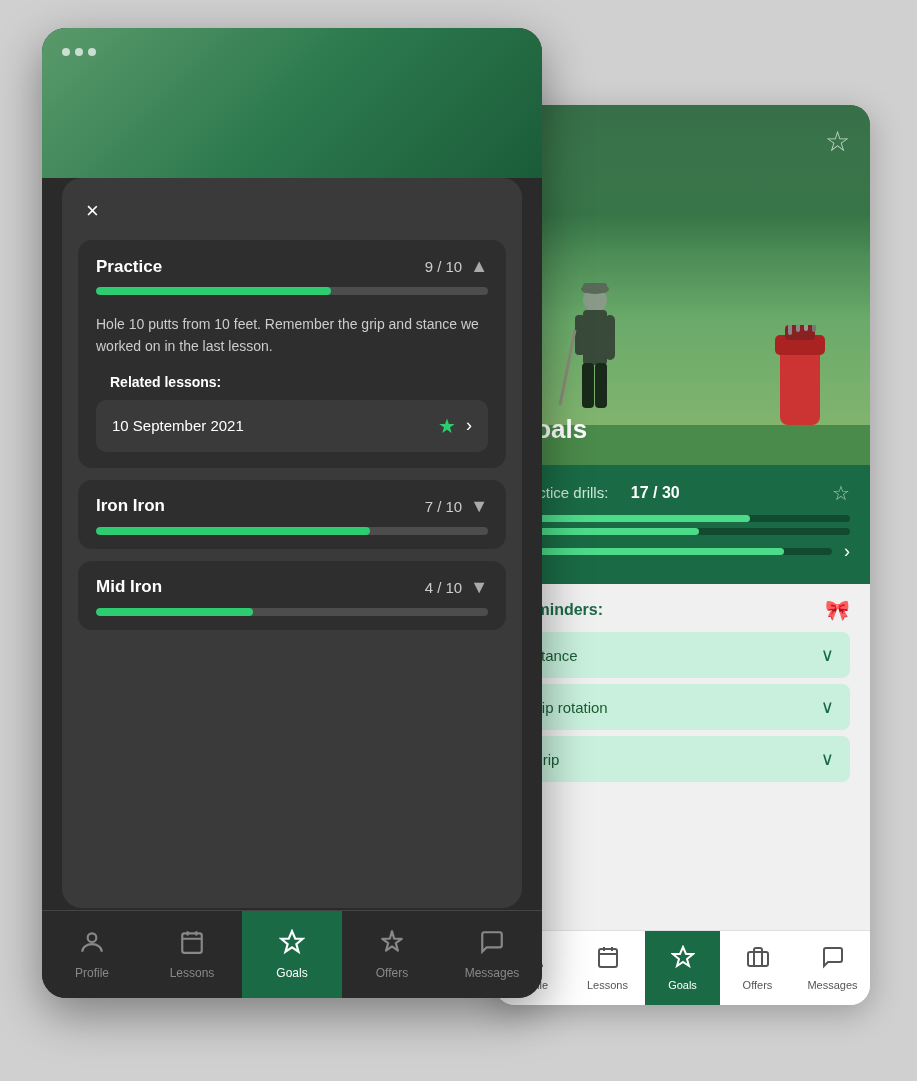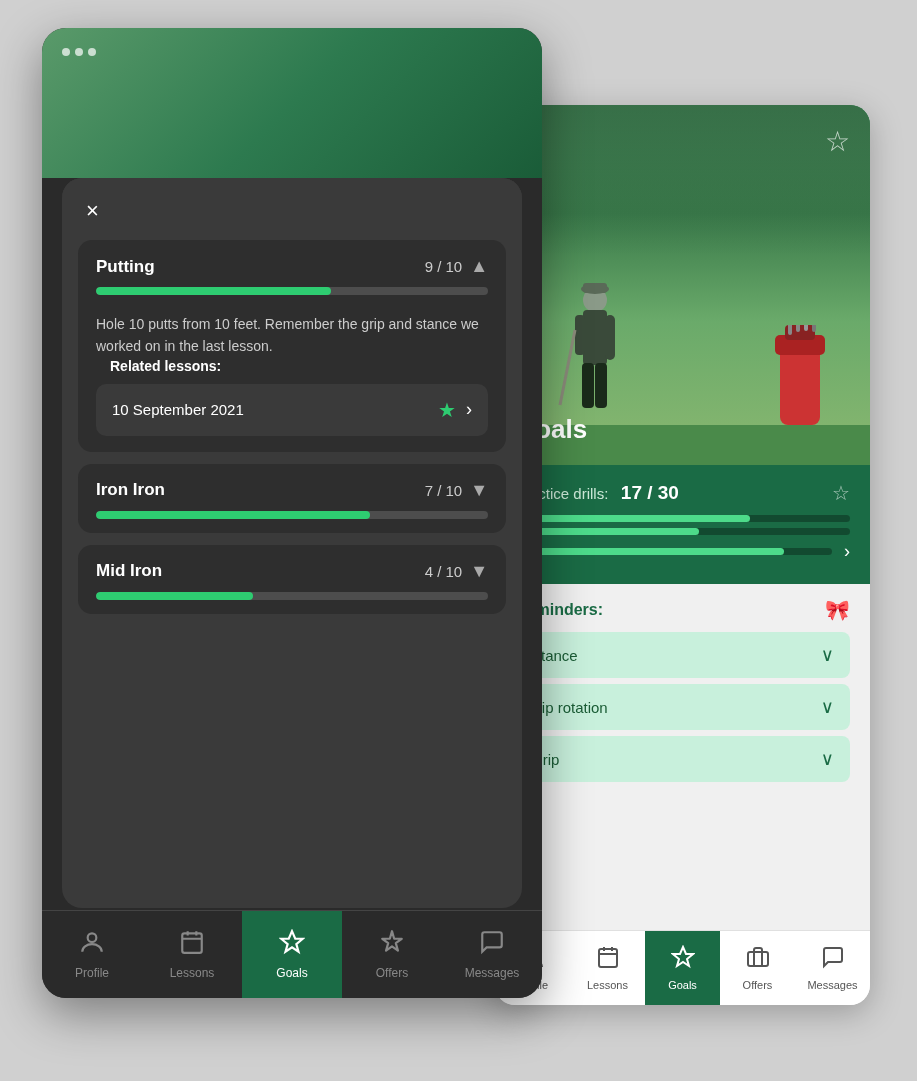--- a/index.html
+++ b/index.html
@@ -345,21 +345,21 @@
 
     
     .drill-expanded {
       padding: 4px 18px 16px;
     }
 
     .drill-description {
       color: #ccc;
       font-size: 14px;
       line-height: 1.6;
-      margin-bottom: 0;
+      margin-bottom: 16px;
     }
 
     .drill-related-label {
       color: white;
       font-size: 14px;
       font-weight: 600;
       margin-bottom: 10px;
       padding-left: 14px;
     }
 
@@ -483,21 +483,21 @@
 
       <div class="back-hero-star">☆</div>
       <div class="back-hero-title">Goals</div>
     </div>
 
     <div class="back-content">
       <div class="back-practice-card">
         <div class="back-practice-header">
           <div>
             <span style="color:#cce8d8;font-size:15px;">Practice drills:</span>
-            <span style="color:white;font-size:19px;font-weight:700;margin-left:8px;">17 / 30</span>
+            <span style="color:white;font-size:16px;font-weight:700;margin-left:18px;">17 / 30</span>
           </div>
           <span class="back-practice-star">☆</span>
         </div>
         <div class="back-progress-bars">
           <div class="back-bar-row">
             <div class="back-bar-track">
               <div class="back-bar-fill" style="width:70%"></div>
             </div>
           </div>
           <div class="back-bar-row">
@@ -596,21 +596,21 @@
     </div>
 
     <div class="modal-overlay">
       <div class="modal-card">
         <div class="modal-header">
           <button class="modal-close">×</button>
         </div>
 
         <div class="drill-item">
           <div class="drill-header">
-            <span class="drill-name">Putting</span>
+            <span class="drill-name">Practice</span>
             <div class="drill-score">
               <span>9 / 10</span>
               <span class="drill-chevron">▲</span>
             </div>
           </div>
           <div class="drill-progress-track">
             <div class="drill-progress-fill" style="width:60%"></div>
           </div>
           <div class="drill-expanded">
             <p class="drill-description">Hole 10 putts from 10 feet. Remember the grip and stance we worked on in the last lesson.</p>

